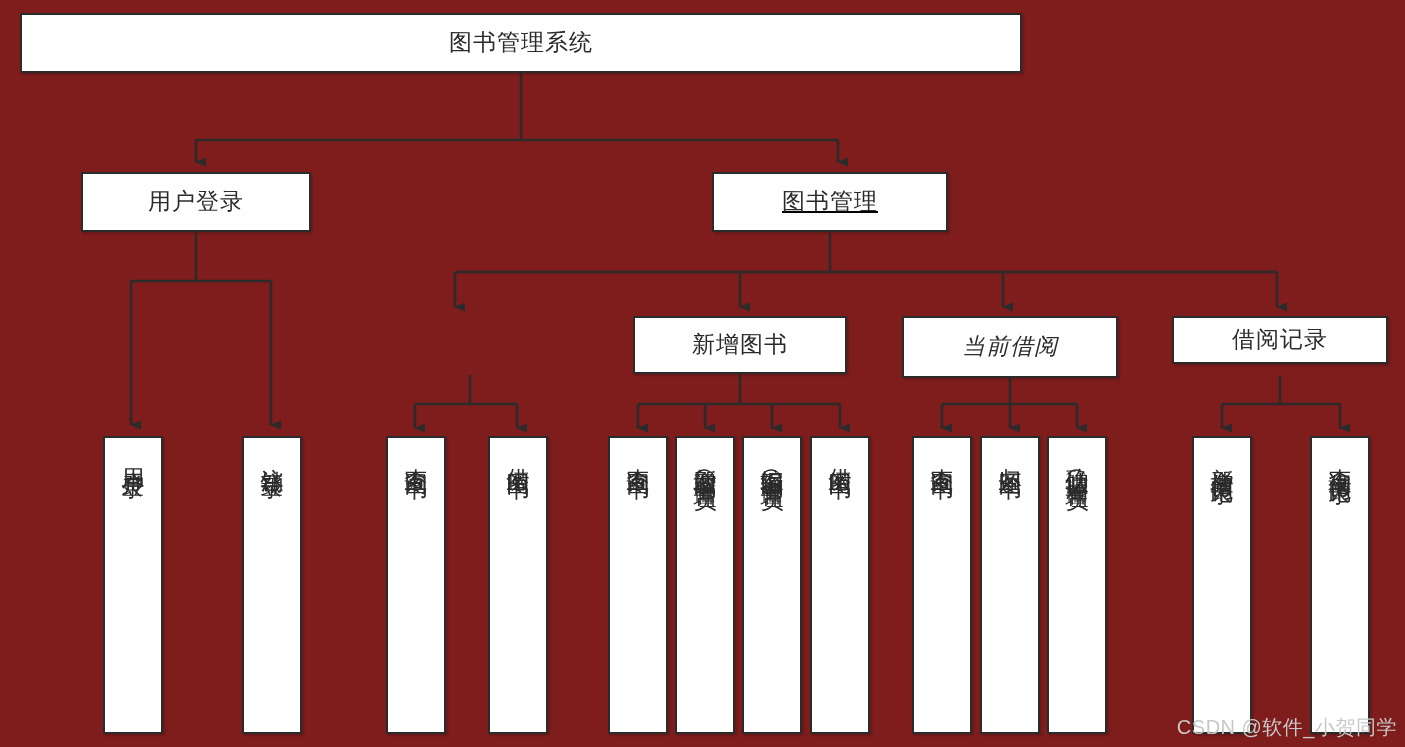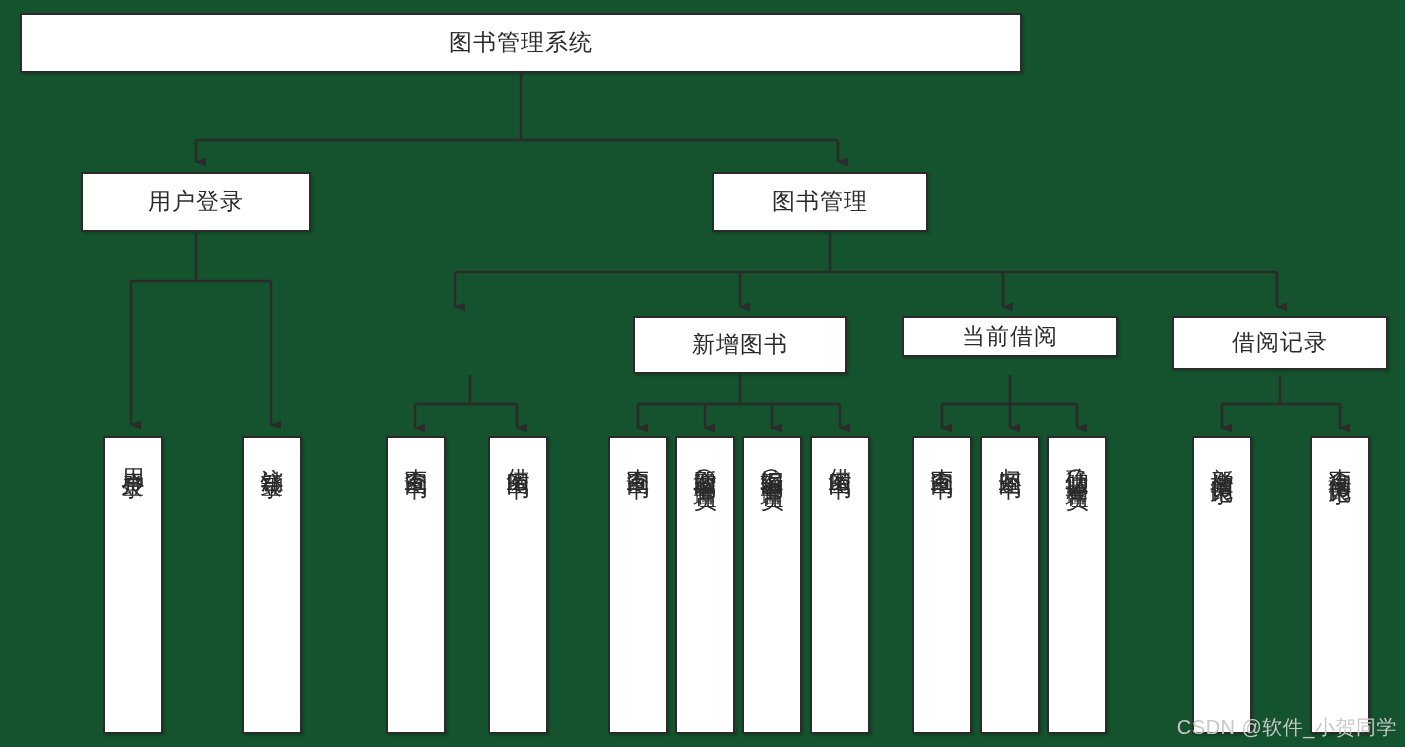--- a/index.html
+++ b/index.html
@@ -7,21 +7,21 @@
     padding: 0;
     background: #ffffff;
   }
   body {
     font-family: "Liberation Sans", "DejaVu Sans", sans-serif;
   }
   #canvas {
     position: relative;
     width: 1405px;
     height: 747px;
-    background: #14532d;
+    background: #7f1d1d;
     overflow: hidden;
   }
   #wires {
     position: absolute;
     left: 0;
     top: 0;
     width: 1405px;
     height: 747px;
     pointer-events: none;
   }
@@ -121,31 +121,31 @@
     </g>
   </svg>
 
   <div class="node horiz" style="left:20px; top:13px; width:1002px; height:60px;">
     <span class="label">图书管理系统</span>
   </div>
 
   <div class="node horiz" style="left:81px; top:172px; width:230px; height:60px;">
     <span class="label">用户登录</span>
   </div>
-  <div class="node horiz" style="left:712px; top:172px; width:216px; height:60px;">
+  <div class="node horiz" style="left:712px; top:172px; width:236px; height:60px;text-decoration:underline;">
     <span class="label">图书管理</span>
   </div>
 
   <div class="node horiz" style="left:633px; top:316px; width:214px; height:58px;">
     <span class="label">新增图书</span>
   </div>
-  <div class="node horiz" style="left:902px; top:316px; width:216px; height:41px;">
+  <div class="node horiz" style="left:902px; top:316px; width:216px; height:62px;font-style:italic;">
     <span class="label">当前借阅</span>
   </div>
-  <div class="node horiz" style="left:1172px; top:316px; width:216px; height:54px;">
+  <div class="node horiz" style="left:1172px; top:316px; width:216px; height:48px;">
     <span class="label">借阅记录</span>
   </div>
 
   <div class="node vert" style="left:103px; top:436px; width:60px; height:298px;">
     <span class="label">用户登录</span>
   </div>
   <div class="node vert" style="left:242px; top:436px; width:60px; height:298px;">
     <span class="label">注销登录</span>
   </div>
 

